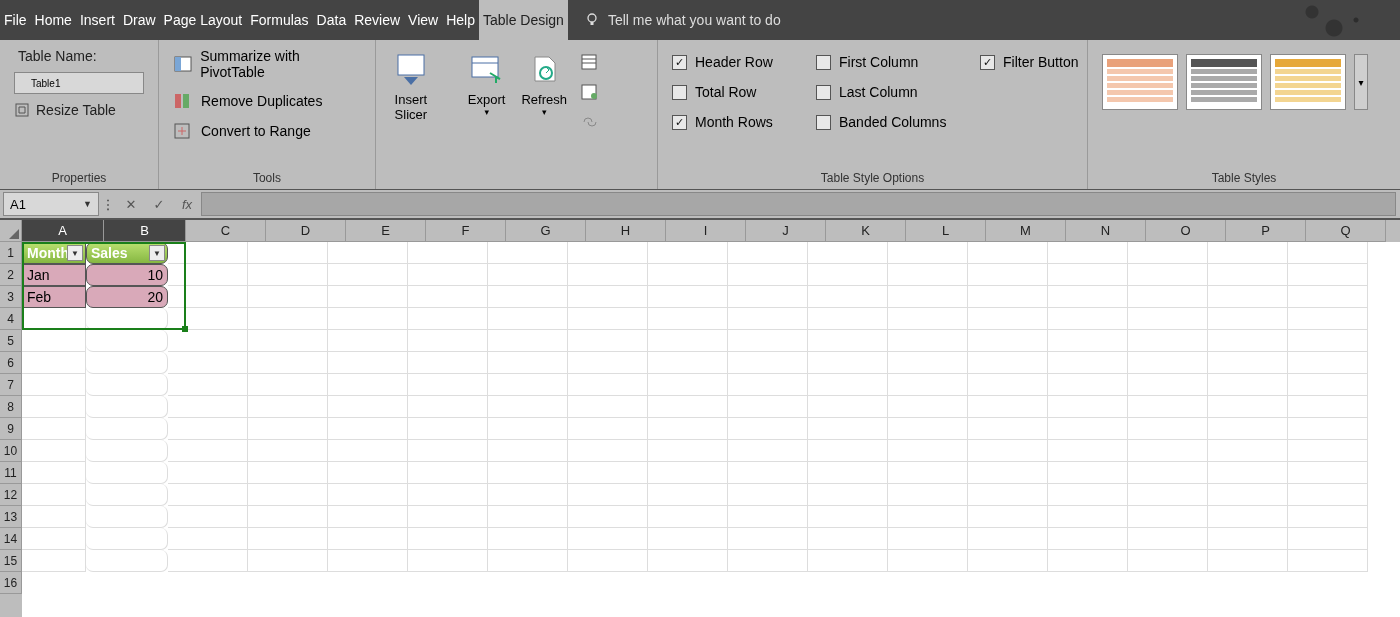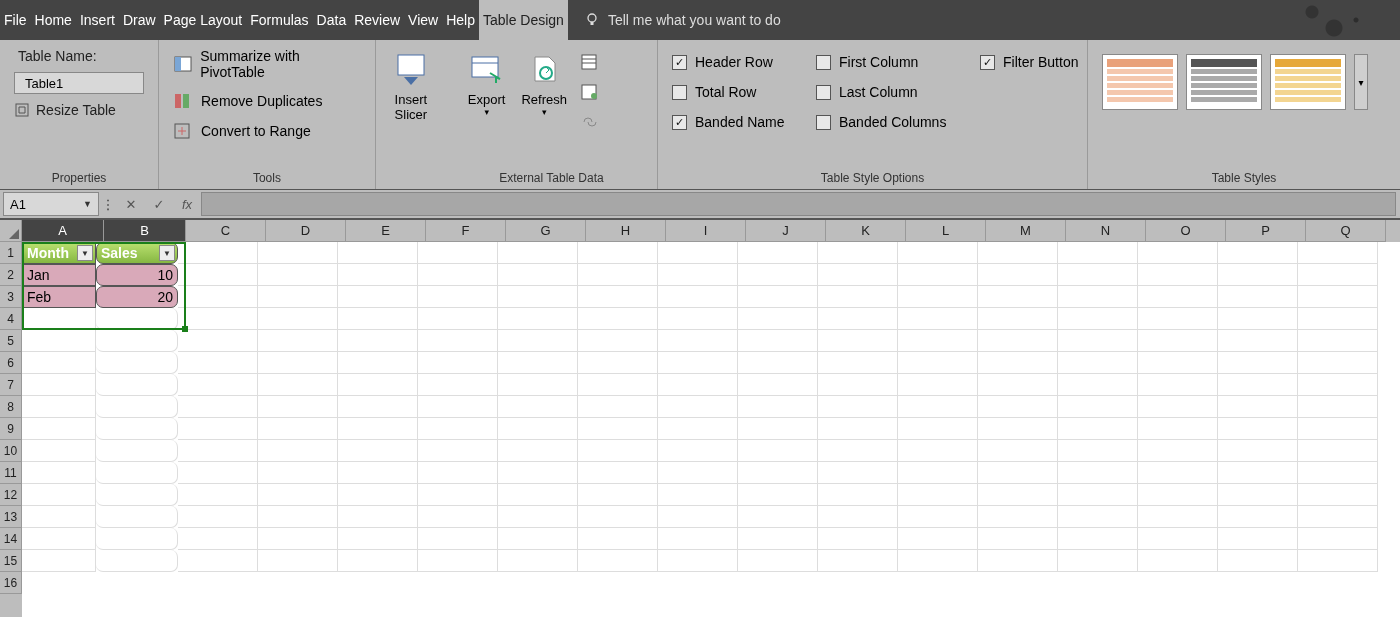--- a/index.html
+++ b/index.html
@@ -19,21 +19,21 @@
   }
   
   
   .ribbon { height: 150px; background: #bdbdbd; display: flex; border-bottom: 1px solid #555; }
   .group { border-right: 1px solid #9a9a9a; display: flex; flex-direction: column; }
   .group-body { flex:1; display:flex; align-items:flex-start; padding: 8px 14px 0 14px; }
   .group-label { text-align:center; font-size:12px; color:#333; padding: 2px 0 4px; }
   
   .propcol { display:flex; flex-direction:column; gap:8px; font-size:14px; color:#222; }
   .propcol .lbl { padding-left:4px; }
-  .tname-input { width:130px; height:22px; background:#d8d8d8; border:1px solid #888; padding:0 10px; font-size:13px; }
+  .tname-input { width:130px; height:22px; background:#d8d8d8; border:1px solid #888; padding:0 16px; font-size:10px; }
   .resize { display:flex; align-items:center; gap:6px; }
   
   .toolcol { display:flex; flex-direction:column; gap:12px; font-size:14px; }
   .toolitem { display:flex; align-items:center; gap:8px; cursor:pointer; }
   .toolitem .ico { width:20px; height:18px; display:flex; align-items:center; justify-content:center; }
   
   .bigbtn { display:flex; flex-direction:column; align-items:center; font-size:13px; cursor:pointer; padding: 4px 8px 0; }
   .bigbtn .bicon { width:36px; height:36px; margin-bottom:4px; display:flex; align-items:center; justify-content:center; }
   .smallcol { display:flex; flex-direction:column; gap:12px; padding-top:6px; margin-left:6px; }
   .smallcol .sicon { width:20px; height:18px; cursor:pointer; }
@@ -71,21 +71,21 @@
   .rowhdrs { position:absolute; left:0; top:22px; bottom:0; width:22px; background:#bdbdbd; }
   .rowhdr { height:22px; border-right:1px solid #999; border-bottom:1px solid #999; display:flex; align-items:center; justify-content:center; font-size:12px; color:#222; }
   .cells { position:absolute; left:22px; top:22px; right:0; bottom:0; }
   .cellrow { display:flex; height:22px; }
   .cell { border-right:1px solid #ddd; border-bottom:1px solid #ddd; font-size:14px; display:flex; align-items:center; padding:0 4px; }
   
   .tblhdrcell { background: linear-gradient(#b9e06f,#86b742); color:#fff; font-weight:600; justify-content:flex-start; border:1px solid #555 !important; position:relative; }
   .filterbtn { position:absolute; right:2px; top:2px; width:16px; height:16px; background:#eee; border:1px solid #888; display:flex; align-items:center; justify-content:center; font-size:8px; color:#333; }
   .tbody { background:#d9a9b9; border:1px solid #555 !important; }
   .tbody.rt { justify-content:flex-end; }
-  .colA { width:74px; } .colB { width:82px;border-radius:7px; }
+  .colA { width:64px; } .colB { width:82px;border-radius:7px; }
   .colR { width:80px; }
 </style>
 </head>
 <body>
 
 <div class="tabbar">
   <div class="tab">File</div>
   <div class="tab">Home</div>
   <div class="tab">Insert</div>
   <div class="tab">Draw</div>
@@ -208,21 +208,20 @@
             </svg></span>
         <span class="sicon"><svg width="18" height="16">
               <rect x="1" y="1" width="14" height="14" fill="#fff" stroke="#555"></rect>
               <circle cx="13" cy="12" r="3" fill="#6a6"></circle>
             </svg></span>
         <span class="sicon"><svg width="18" height="16">
               <path d="M3 8a4 4 0 018 0M7 8a4 4 0 008 0" fill="none" stroke="#888"></path>
             </svg></span>
       </div>
     </div>
-    <div class="group-label">External Table Data</div>
   </div>
 
   <div class="group" style="width:430px">
     <div class="group-body">
       <div class="checks">
         <div class="chk">
             <span class="chkbox checked"></span>
             <span>Header Row</span>
           </div>
         <div class="chk">
@@ -237,21 +236,21 @@
             <span class="chkbox"></span>
             <span>Total Row</span>
           </div>
         <div class="chk">
             <span class="chkbox"></span>
             <span>Last Column</span>
           </div>
         <div></div>
         <div class="chk">
             <span class="chkbox checked"></span>
-            <span>Banded Name</span>
+            <span>Month Rows</span>
           </div>
         <div class="chk">
             <span class="chkbox"></span>
             <span>Banded Columns</span>
           </div>
       </div>
     </div>
     <div class="group-label">Table Style Options</div>
   </div>
 

